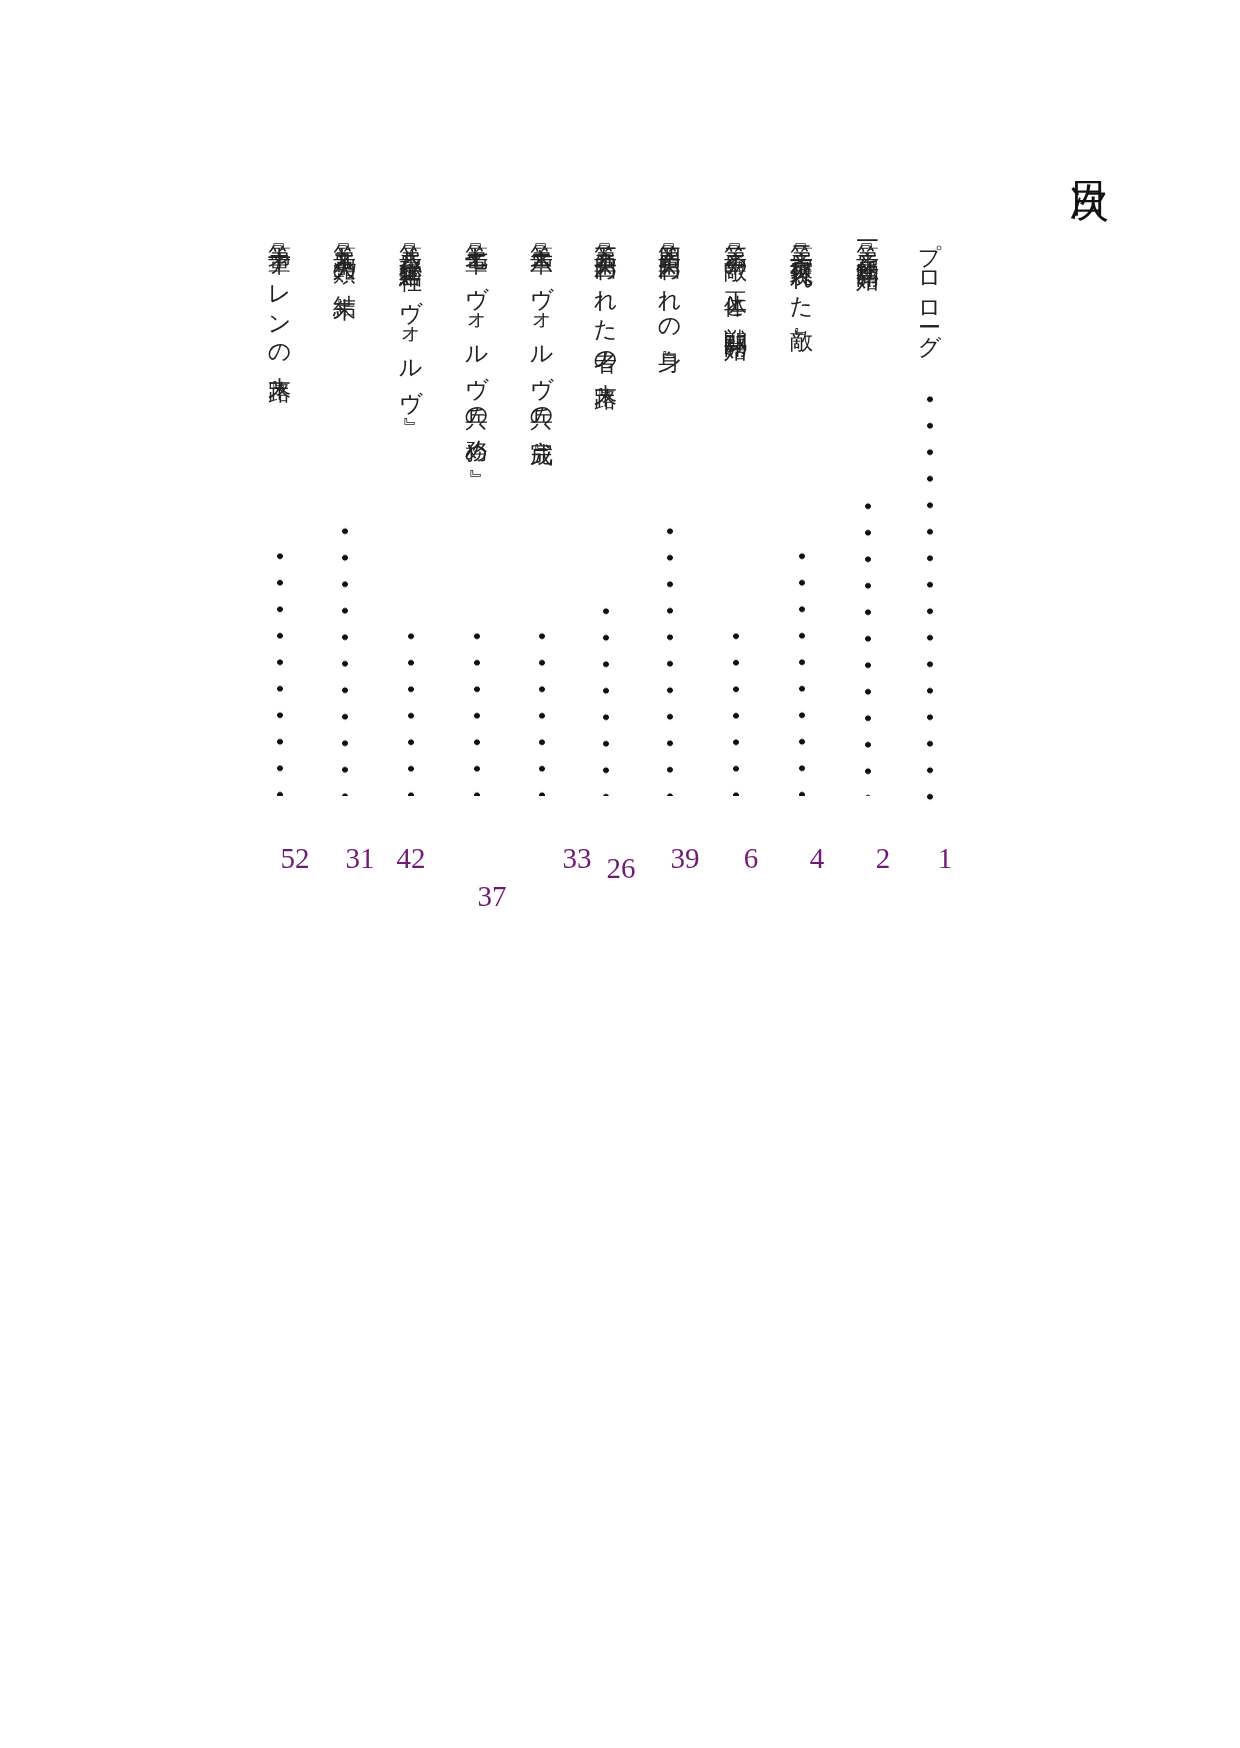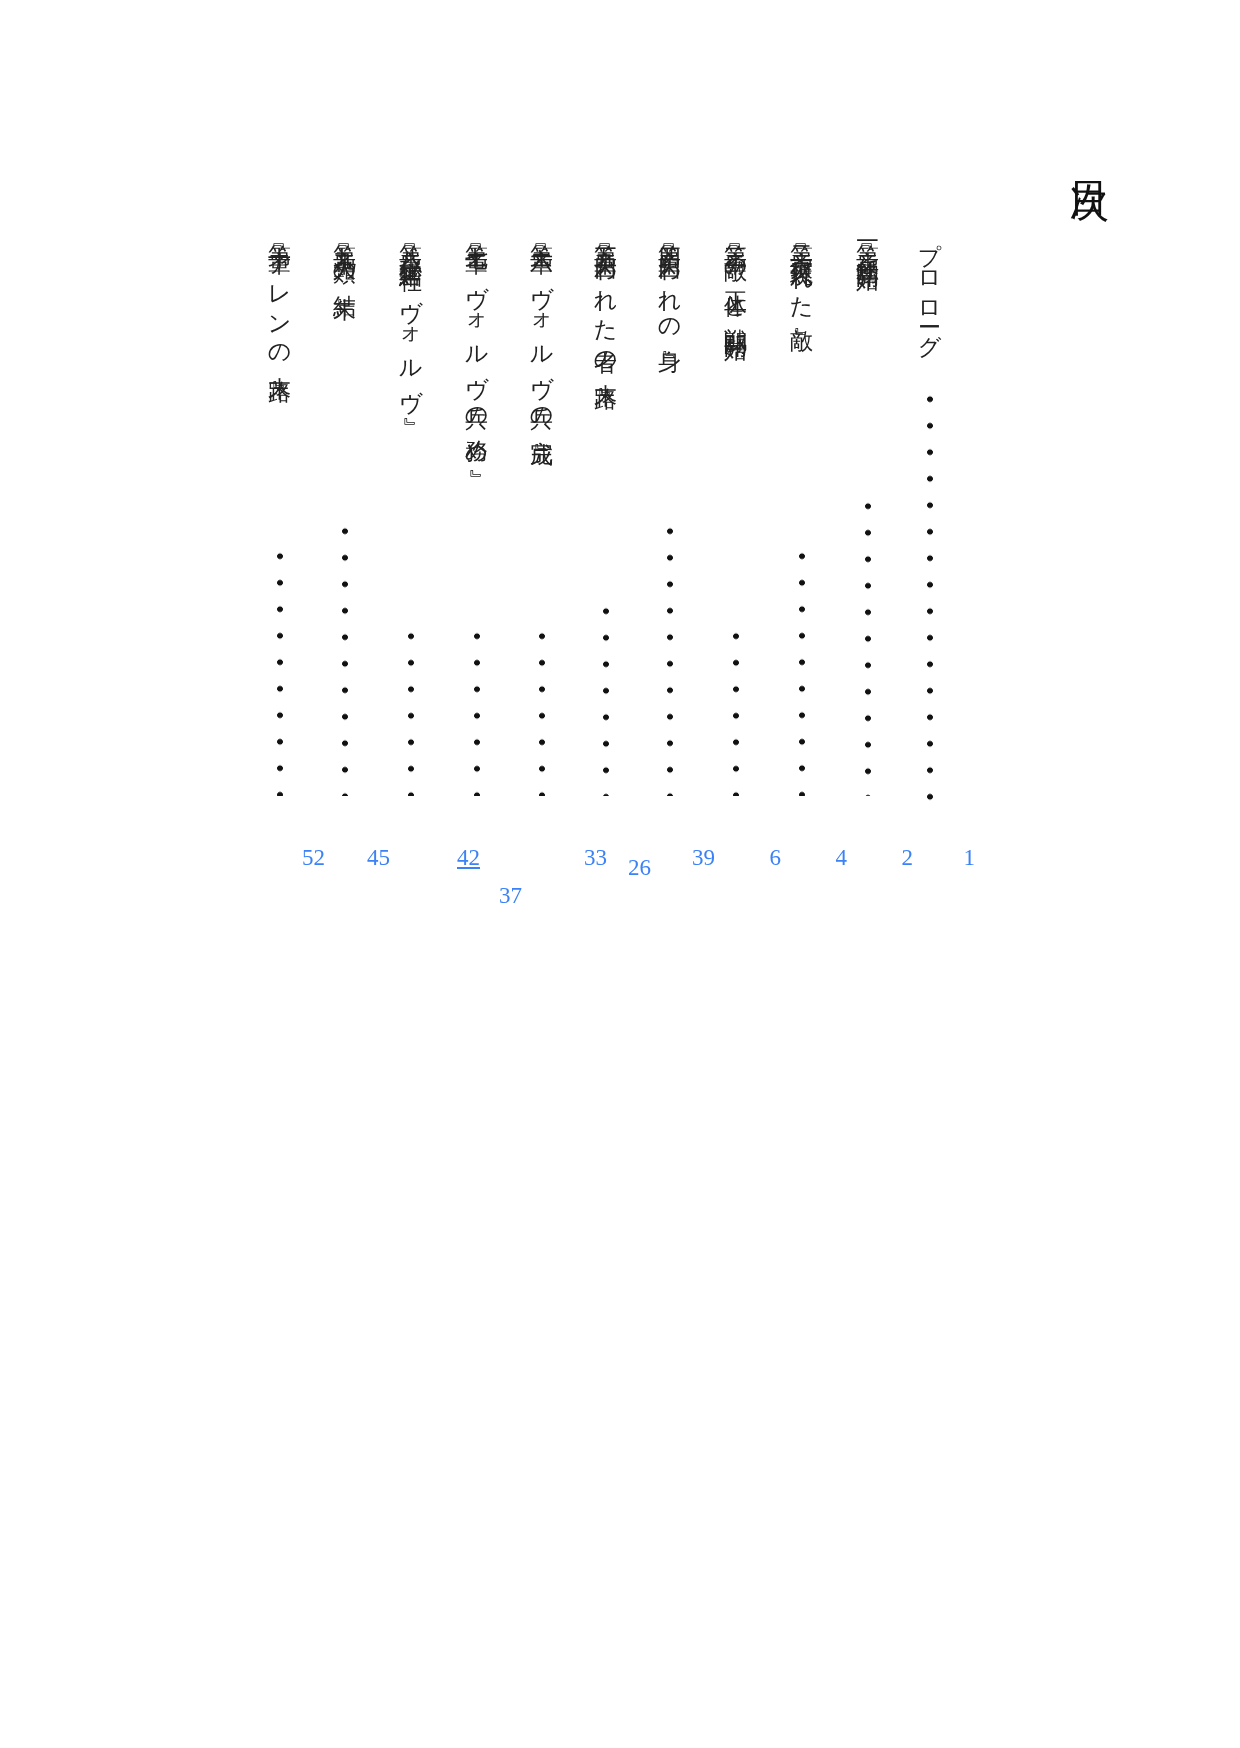--- a/index.html
+++ b/index.html
@@ -61,25 +61,25 @@
       background-image: radial-gradient(circle, #111 2.6px, transparent 3.2px);
       background-size: 6px 26.5px;
       background-repeat: repeat-y;
       background-position: 0 0;
     }
     .page-number {
       position: absolute;
       top: 838px;
       width: 60px;
       margin-left: -15px;
-      text-align: right;
+      text-align: center;
       font-family: "Liberation Serif", "DejaVu Serif", serif;
-      font-size: 23px;
+      font-size: 29px;
       line-height: 40px;
-      color: #3b82f6;
+      color: #701a75;
     }
   </style>
 </head>
 <body>
 
 <div class="page">
 
   <h1 class="toc-title">目次</h1>
 
   <div class="toc-entry" style="left:915px;">
@@ -127,27 +127,27 @@
   <div class="toc-entry" style="left:462px;">
     <div class="entry-text">第七章『エヴォルヴ兵の務め』</div>
     <div class="dot-leader" style="top:390px;height:180px;background-position:0 7px;"></div>
   </div>
   <div class="page-number" style="left:477px;margin-top:38px;">37</div>
 
   <div class="toc-entry" style="left:396px;">
     <div class="entry-text">第八章『秘密結社エヴォルヴ』</div>
     <div class="dot-leader" style="top:390px;height:180px;background-position:0 7px;"></div>
   </div>
-  <div class="page-number" style="left:435px;text-decoration:underline;">42</div>
+  <div class="page-number" style="left:396px;">42</div>
 
   <div class="toc-entry" style="left:330px;">
     <div class="entry-text">第九章『人類の結末』</div>
     <div class="dot-leader" style="top:285px;height:285px;background-position:0 7px;"></div>
   </div>
-  <div class="page-number" style="left:345px;">45</div>
+  <div class="page-number" style="left:345px;">31</div>
 
   <div class="toc-entry" style="left:265px;">
     <div class="entry-text">第十章『アレンの末路』</div>
     <div class="dot-leader" style="top:310px;height:260px;background-position:0 7px;"></div>
   </div>
   <div class="page-number" style="left:280px;">52</div>
 
 </div>
 
 </body></html>

